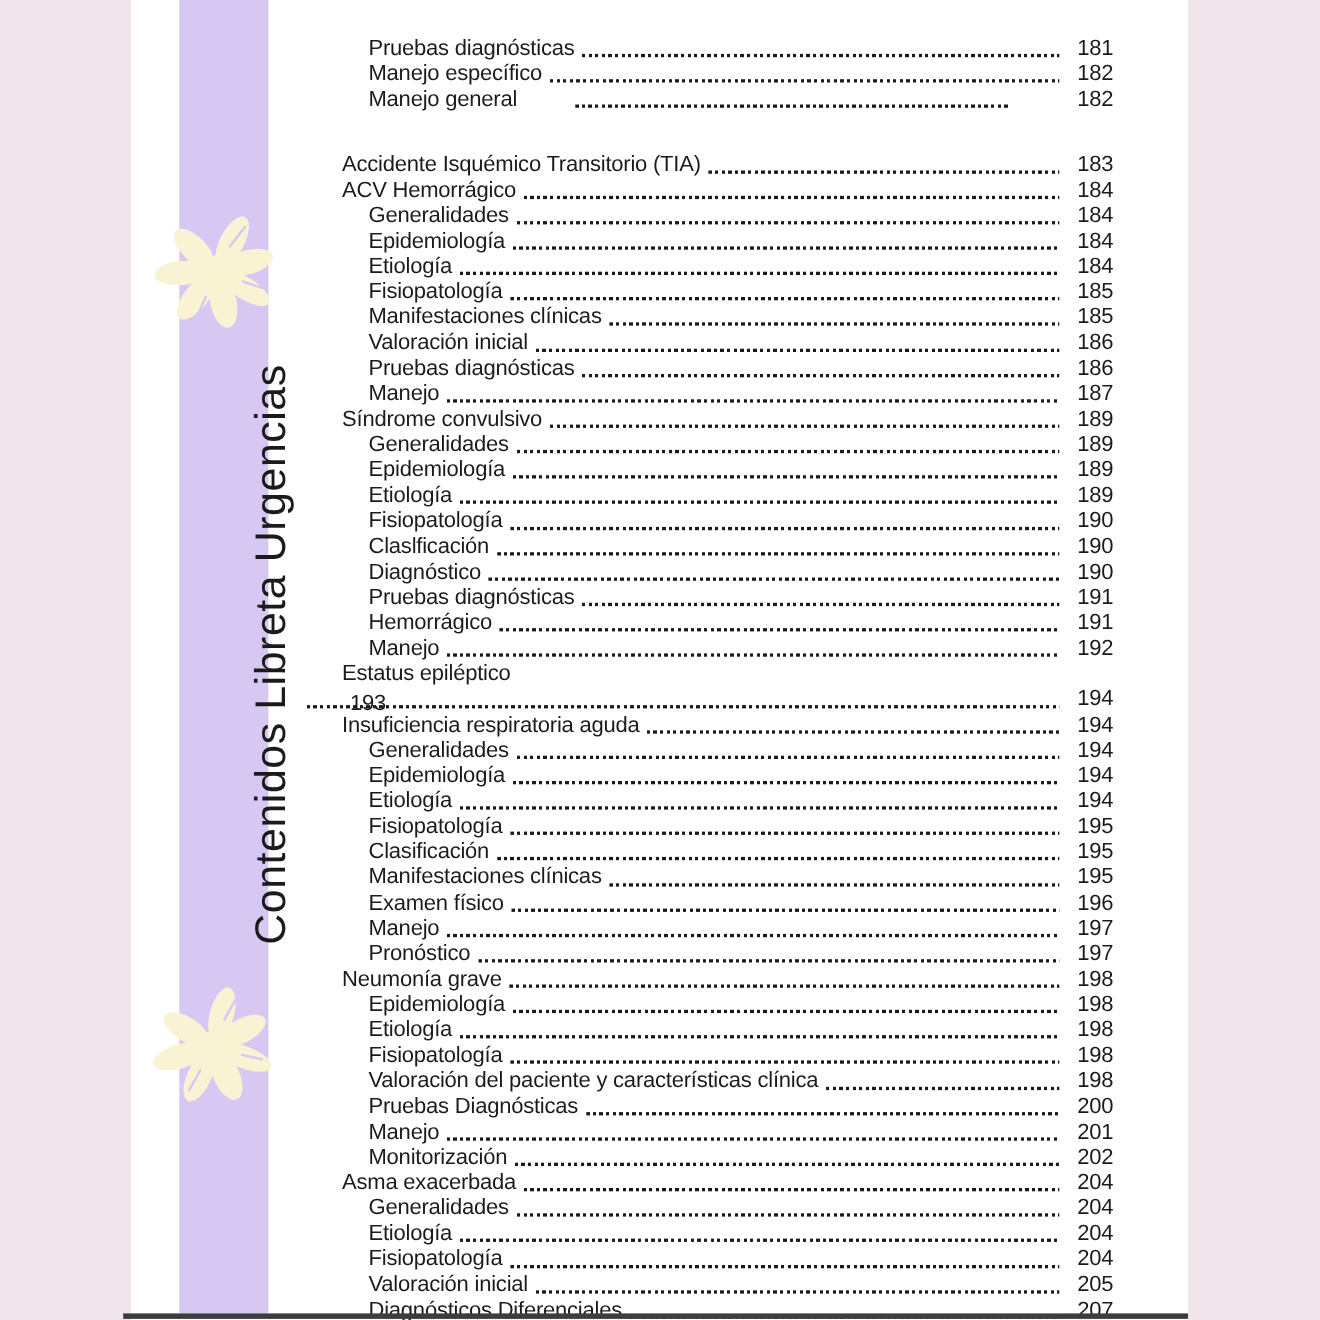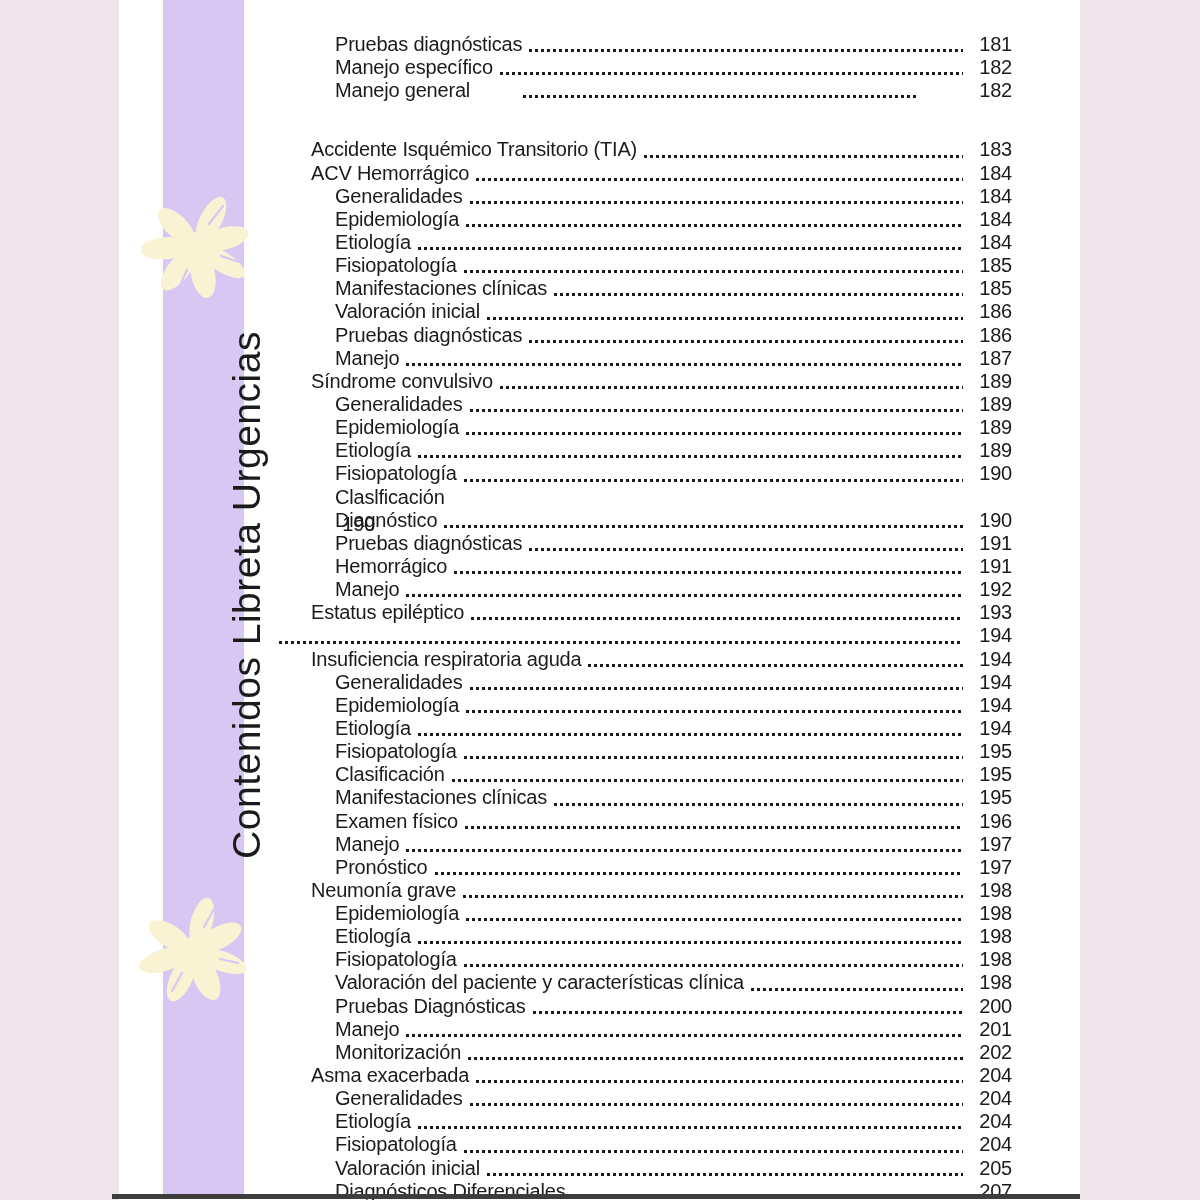--- a/index.html
+++ b/index.html
@@ -210,21 +210,21 @@
       <div class="row" style="padding-left: 58px;">
         <span class="label">Etiología</span>
         <span class="leader"></span>
         <span class="num">189</span>
       </div>
       <div class="row" style="padding-left: 58px;">
         <span class="label">Fisiopatología</span>
         <span class="leader"></span>
         <span class="num">190</span>
       </div>
-      <div class="row" style="padding-left: 58px; flex-direction: column;">
+      <div class="row" style="padding-left: 58px;">
         <span class="label">Claslficación</span>
         <span class="leader"></span>
         <span class="num">190</span>
       </div>
       <div class="row" style="padding-left: 58px;">
         <span class="label">Diagnóstico</span>
         <span class="leader"></span>
         <span class="num">190</span>
       </div>
       <div class="row" style="padding-left: 58px;">
@@ -235,21 +235,21 @@
       <div class="row" style="padding-left: 58px;">
         <span class="label">Hemorrágico</span>
         <span class="leader"></span>
         <span class="num">191</span>
       </div>
       <div class="row" style="padding-left: 58px;">
         <span class="label">Manejo</span>
         <span class="leader"></span>
         <span class="num">192</span>
       </div>
-      <div class="row" style="padding-left: 34px;">
+      <div class="row" style="padding-left: 34px; flex-direction: column;">
         <span class="label">Estatus epiléptico</span>
         <span class="leader"></span>
         <span class="num">193</span>
       </div>
       <div class="row" style="padding-left: 0px;">
         <span class="leader"></span>
         <span class="num">194</span>
       </div>
       <div class="row" style="padding-left: 34px;">
         <span class="label">Insuficiencia respiratoria aguda</span>

